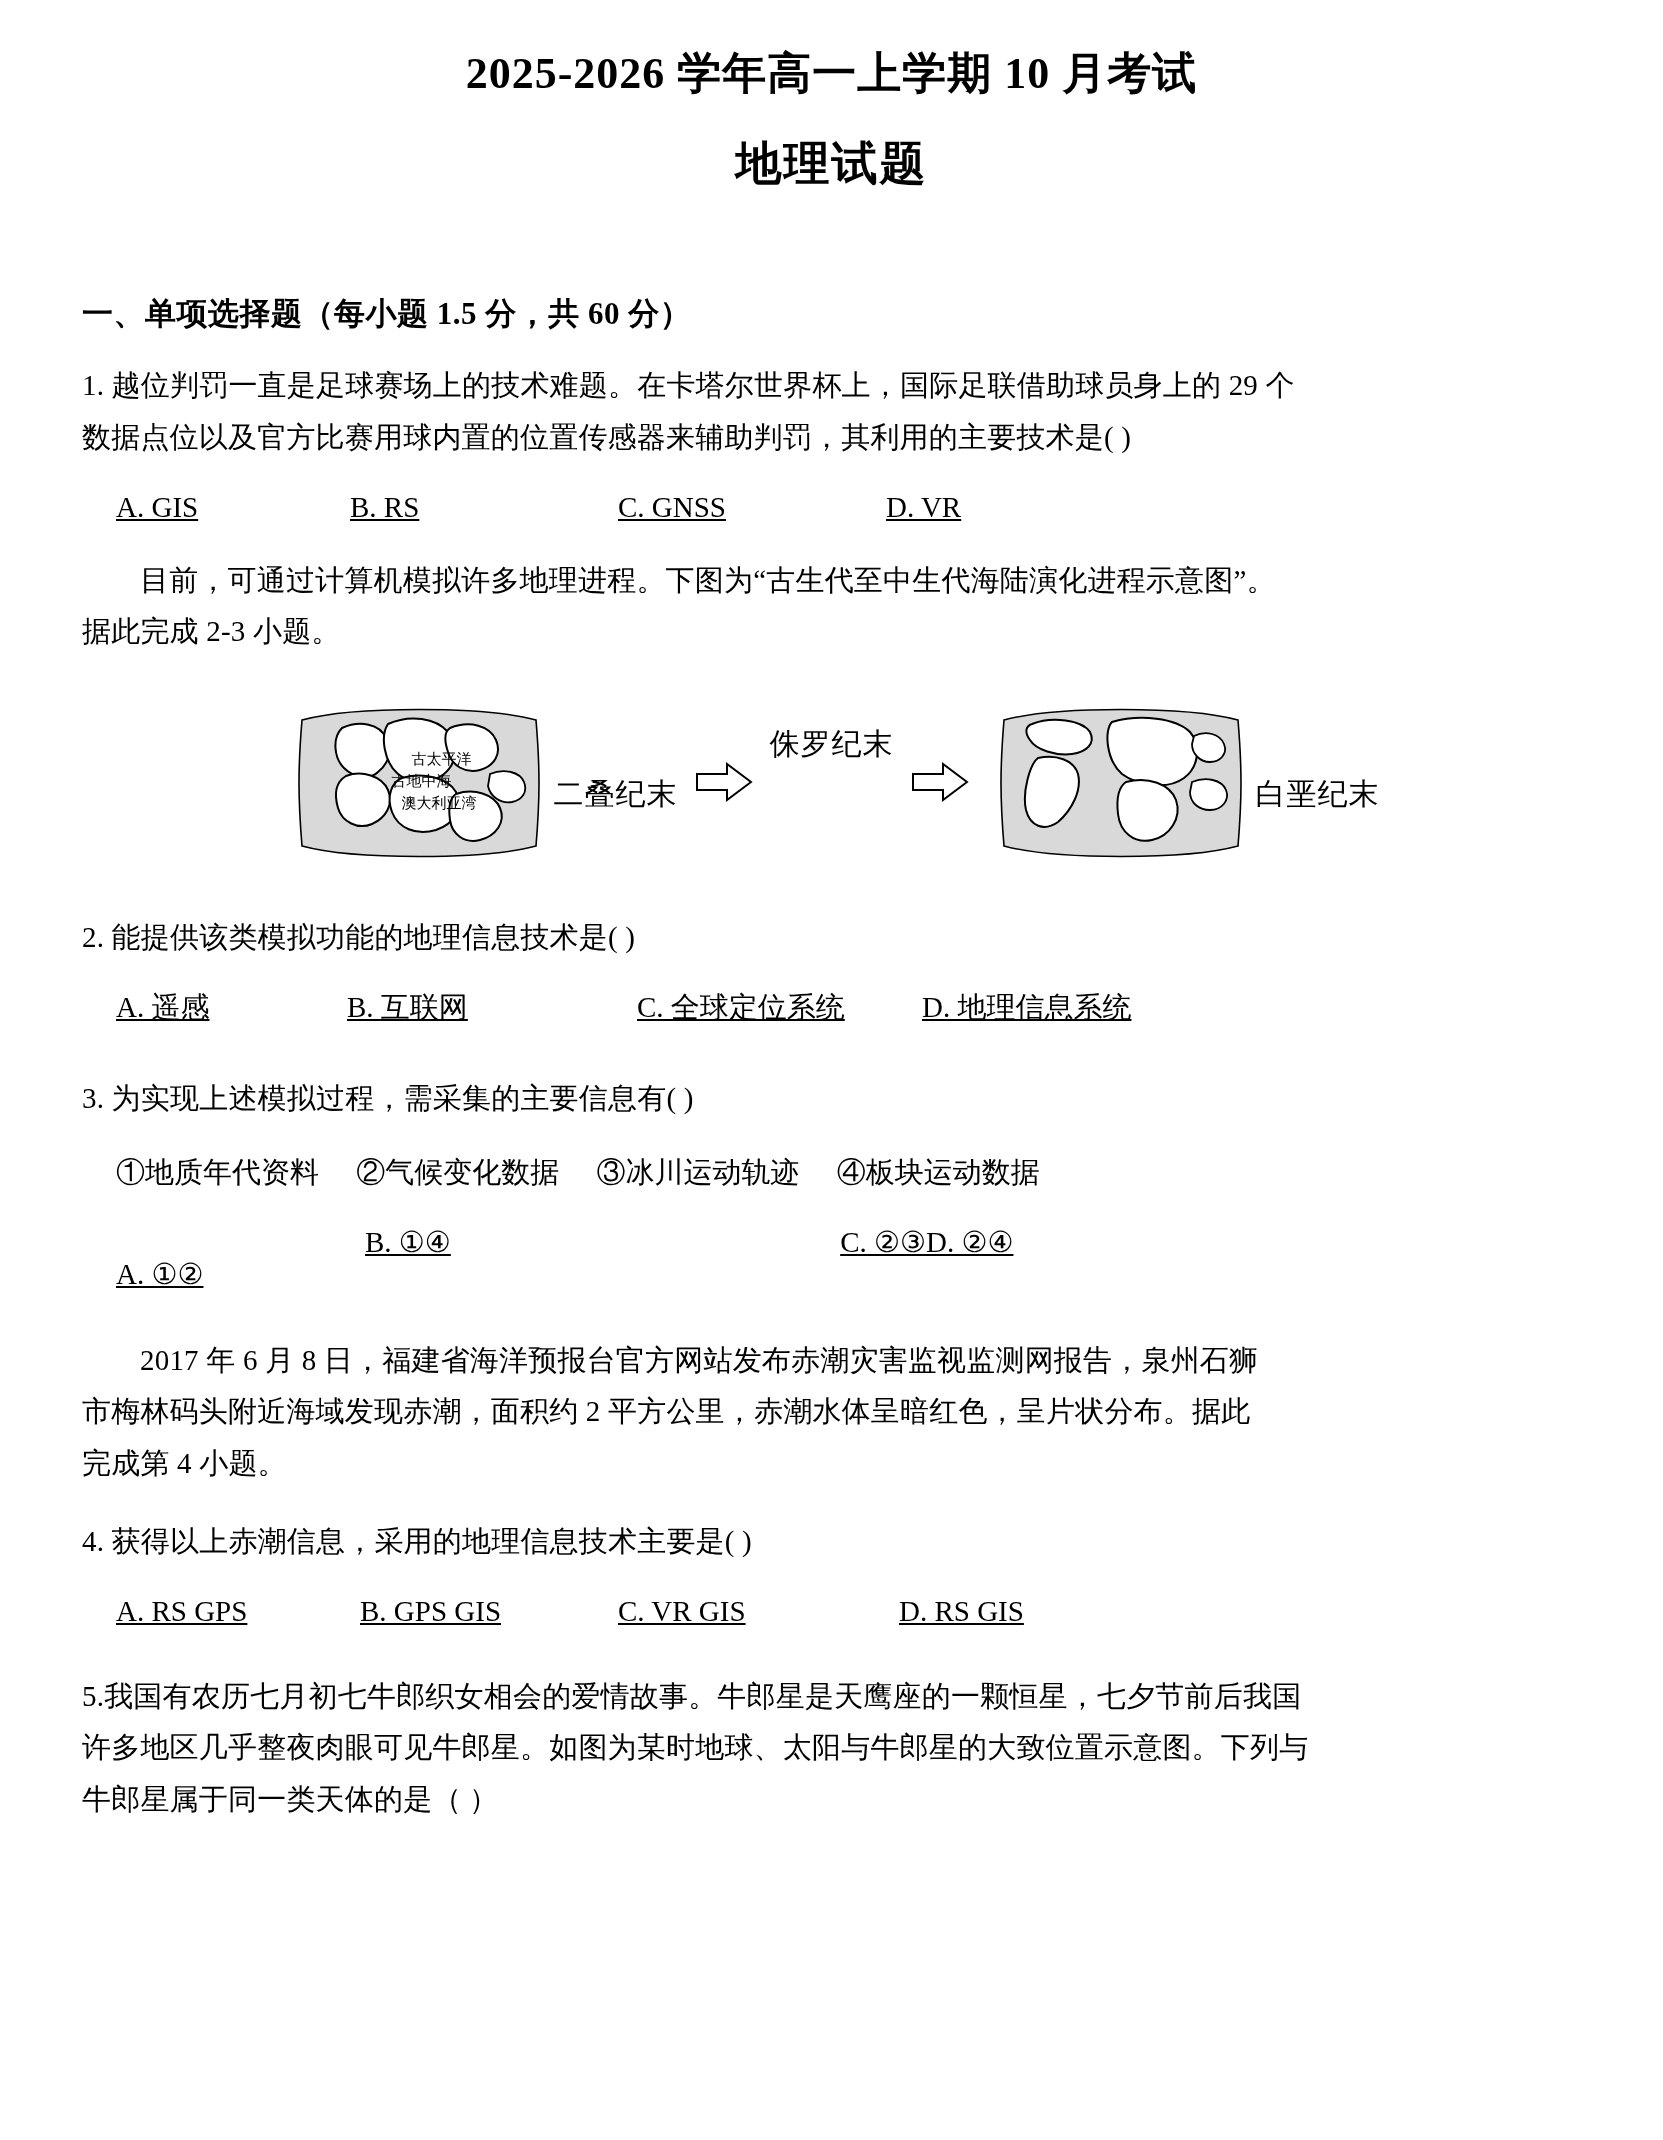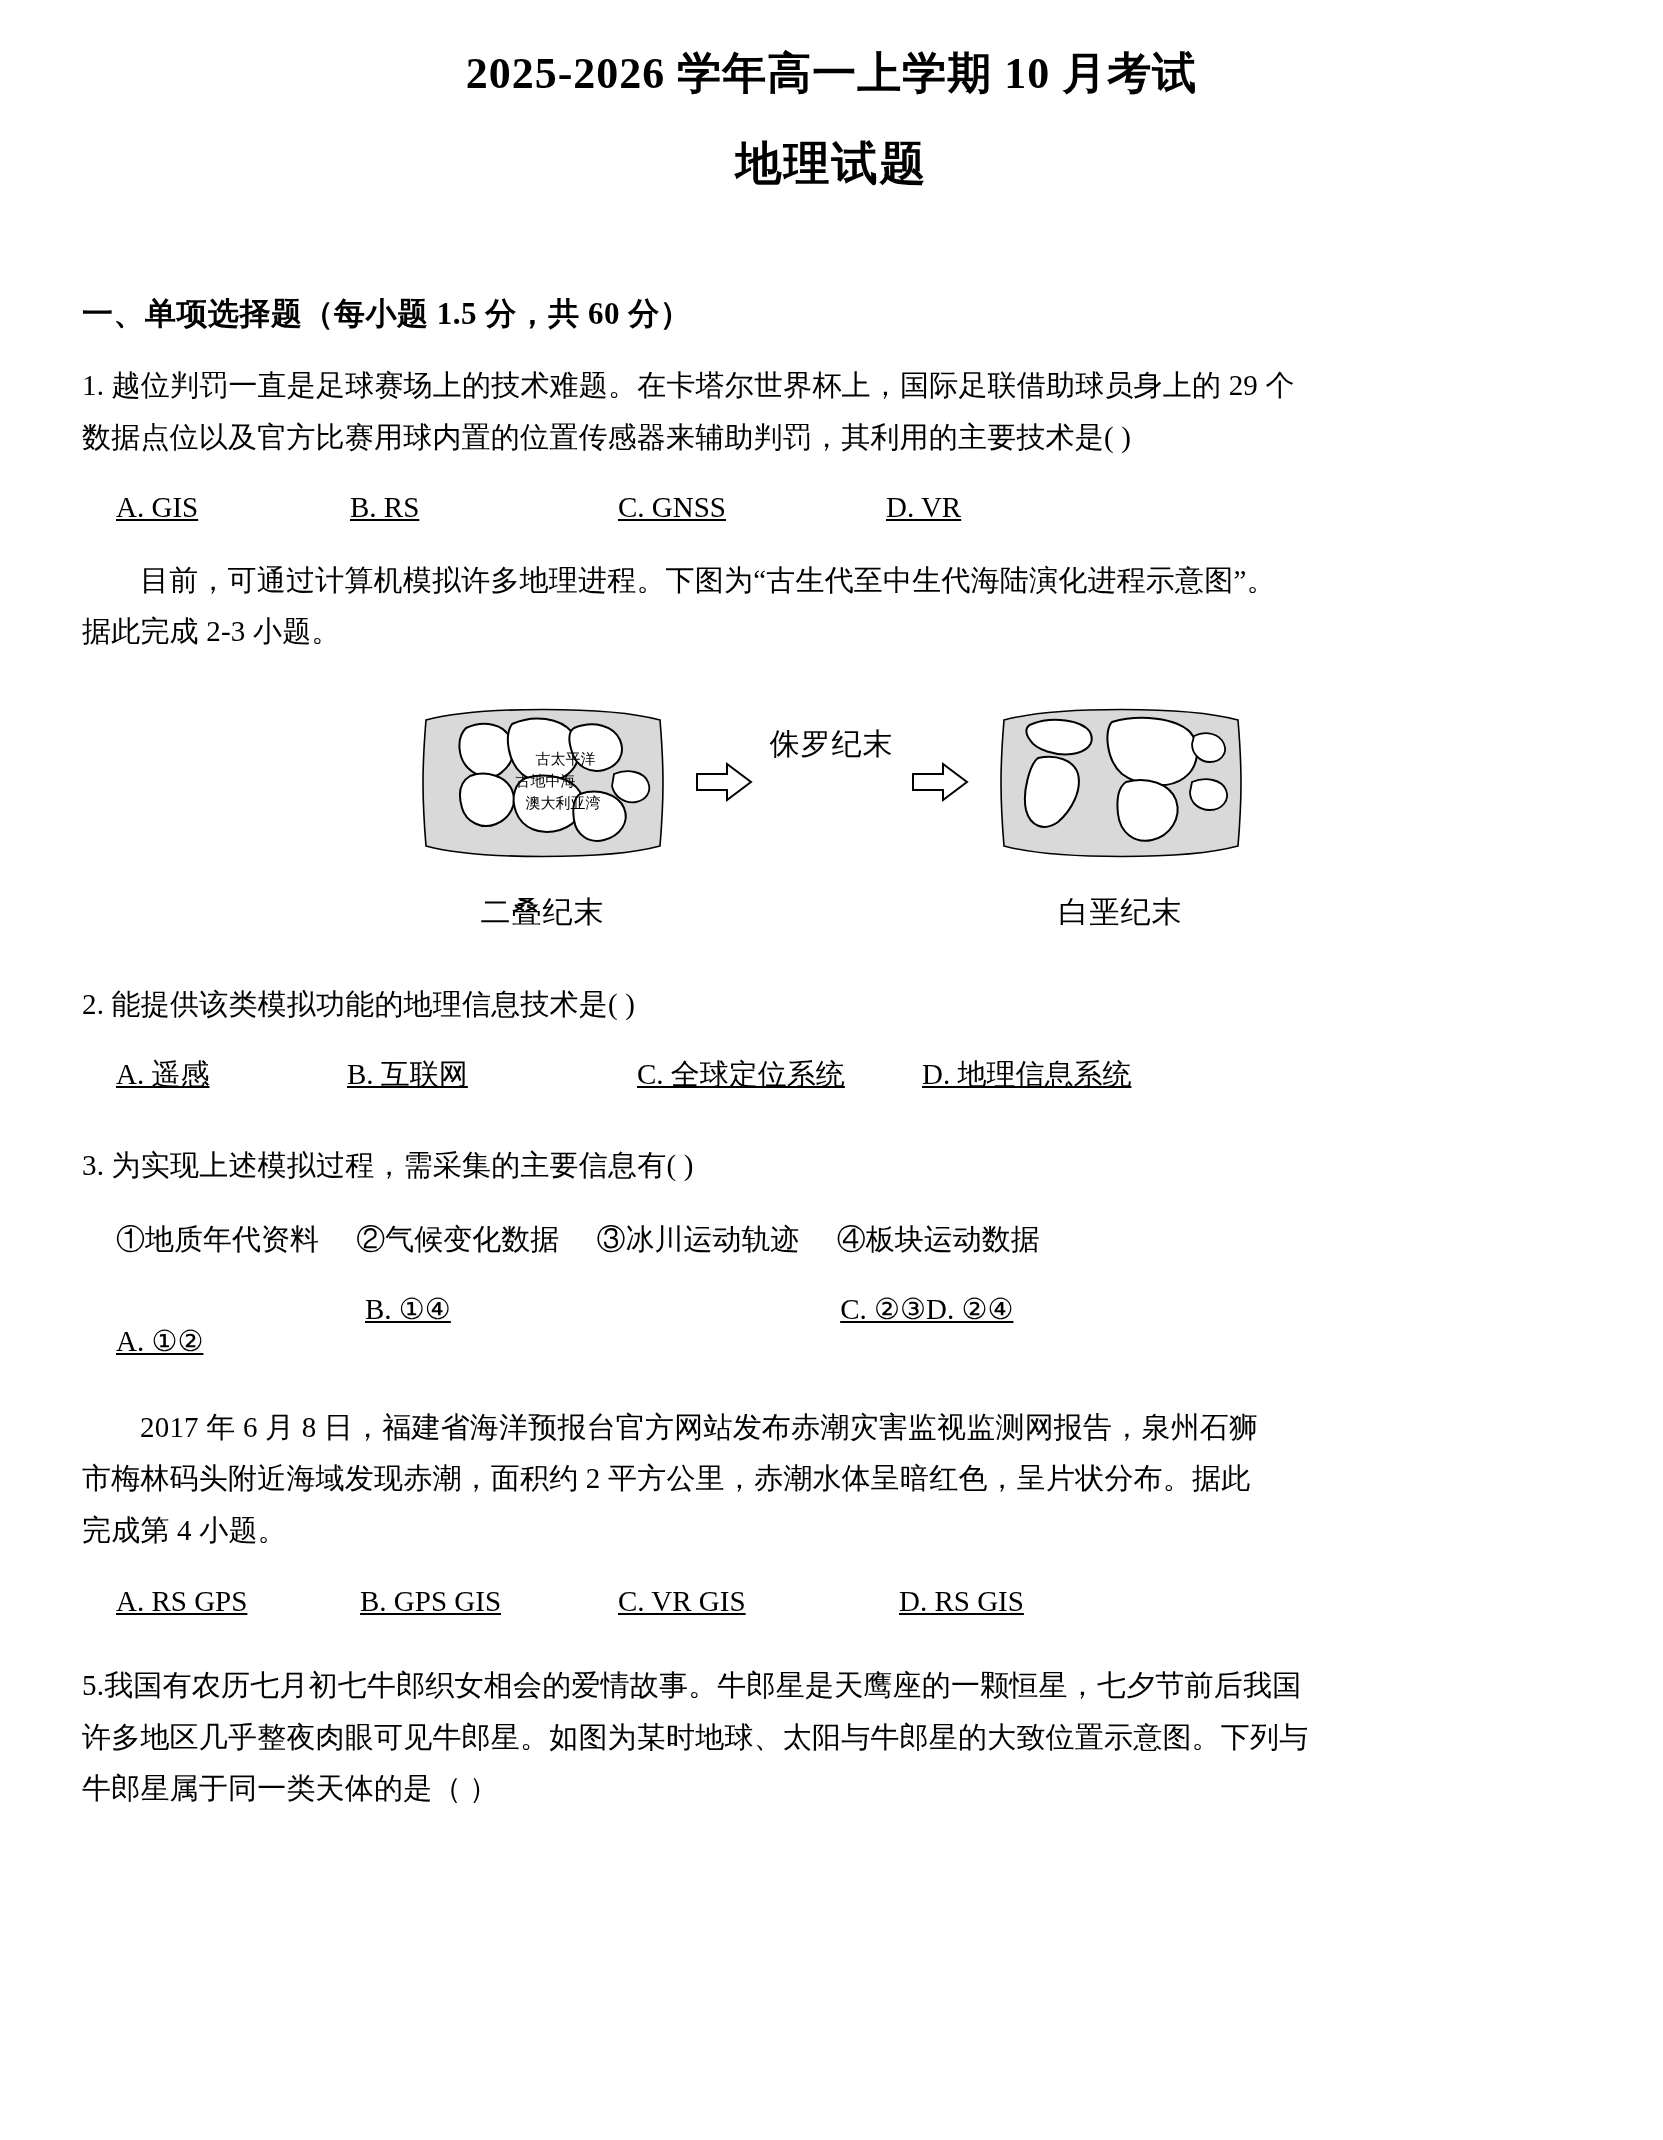--- a/index.html
+++ b/index.html
@@ -105,21 +105,21 @@
 
   
   .figure {
     margin-top: 40px;
     display: flex;
     justify-content: center;
     align-items: flex-start;
   }
   .panel-wrap {
     display: flex;
-    flex-direction: column;
+    flex-direction: row;
     align-items: center;
   }
   .panel {
     position: relative;
     width: 270px;
     height: 168px;
   }
   .panel svg { display: block; }
   .panel .map-label {
     position: absolute;
@@ -244,20 +244,21 @@
     <span class="opt opt-n-c">C. ②③</span>
     <span class="opt opt-n-d">D. ②④</span>
   </div>
 
   <div class="q-block indent" style="margin-top:36px">
     <span class="q-line">2017 年 6 月 8 日，福建省海洋预报台官方网站发布赤潮灾害监视监测网报告，泉州石狮</span>
     <span class="q-line" style="text-indent:0">市梅林码头附近海域发现赤潮，面积约 2 平方公里，赤潮水体呈暗红色，呈片状分布。据此</span>
     <span class="q-line" style="text-indent:0">完成第 4 小题。</span>
   </div>
 
+  <div class="q-block" style="margin-top:26px">4. 获得以上赤潮信息，采用的地理信息技术主要是(      )</div>
   <div class="opt-row">
     <span class="opt opt-g-a">A. RS  GPS</span>
     <span class="opt opt-g-b">B. GPS  GIS</span>
     <span class="opt opt-g-c">C. VR  GIS</span>
     <span class="opt opt-g-d">D. RS  GIS</span>
   </div>
 
   <div class="q-block" style="margin-top:34px">
     <span class="q-line">5.我国有农历七月初七牛郎织女相会的爱情故事。牛郎星是天鹰座的一颗恒星，七夕节前后我国</span>
     <span class="q-line">许多地区几乎整夜肉眼可见牛郎星。如图为某时地球、太阳与牛郎星的大致位置示意图。下列与</span>

